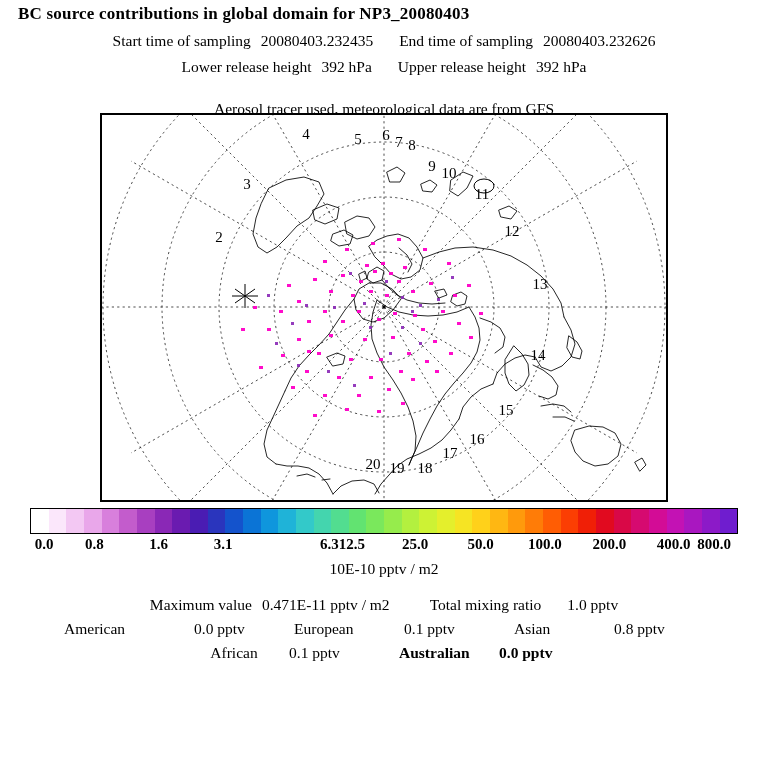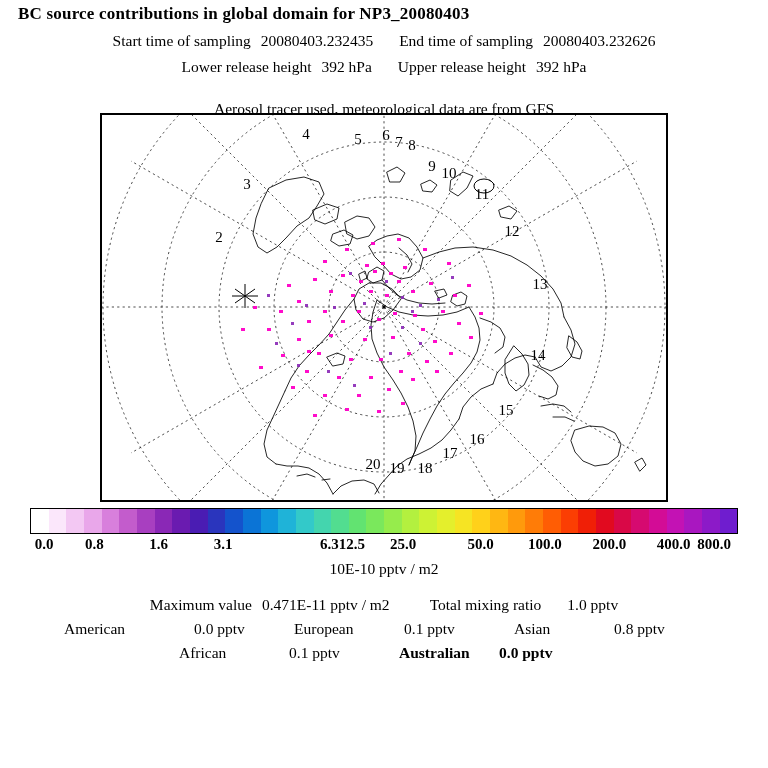--- a/index.html
+++ b/index.html
@@ -427,21 +427,21 @@
       <div style="background: rgb(140, 26, 200);"></div>
       <div style="background: rgb(111, 29, 207);"></div>
     </div>
   <div class="cbar-labels" id="colorbar-labels">
       <span style="left: 44px;">0.0</span>
       <span style="left: 94.3636px;">0.8</span>
       <span style="left: 158.727px;">1.6</span>
       <span style="left: 223.091px;">3.1</span>
       <span style="left: 287.455px; margin-left: 42px;">6.3</span>
       <span style="left: 351.818px;">12.5</span>
-      <span style="left: 403px;">25.0</span>
+      <span style="left: 415px;">25.0</span>
       <span style="left: 480.545px;">50.0</span>
       <span style="left: 544.909px;">100.0</span>
       <span style="left: 609.273px;">200.0</span>
       <span style="left: 673.636px;">400.0</span>
       <span style="left: 714px;">800.0</span>
     </div>
   <div class="cbar-unit">10E-10 pptv / m2</div>
 
   <div class="foot foot-1">
     <div class="foot-row">
@@ -464,21 +464,21 @@
       </span>
       <span class="fcell" style="width:190px;">
         <span class="cellw-lbl" style="width:100px;">Asian</span><span class="cellw-val">0.8 pptv</span>
       </span>
     </div>
   </div>
 
   <div class="foot foot-3 row23">
     <div class="foot-row">
       <span class="fcell" style="width:220px;">
-        <span class="cellw-lbl" style="width:110px;">African</span><span class="cellw-val">0.1 pptv</span>
+        <span class="cellw-lbl" style="width:110px;text-align:center;">African</span><span class="cellw-val">0.1 pptv</span>
       </span>
       <span class="fcell" style="width:190px;font-weight:bold;">
         <span class="cellw-lbl" style="width:100px;">Australian</span><span class="cellw-val">0.0 pptv</span>
       </span>
     </div>
   </div>
 
 </div>
 
 </body></html>

